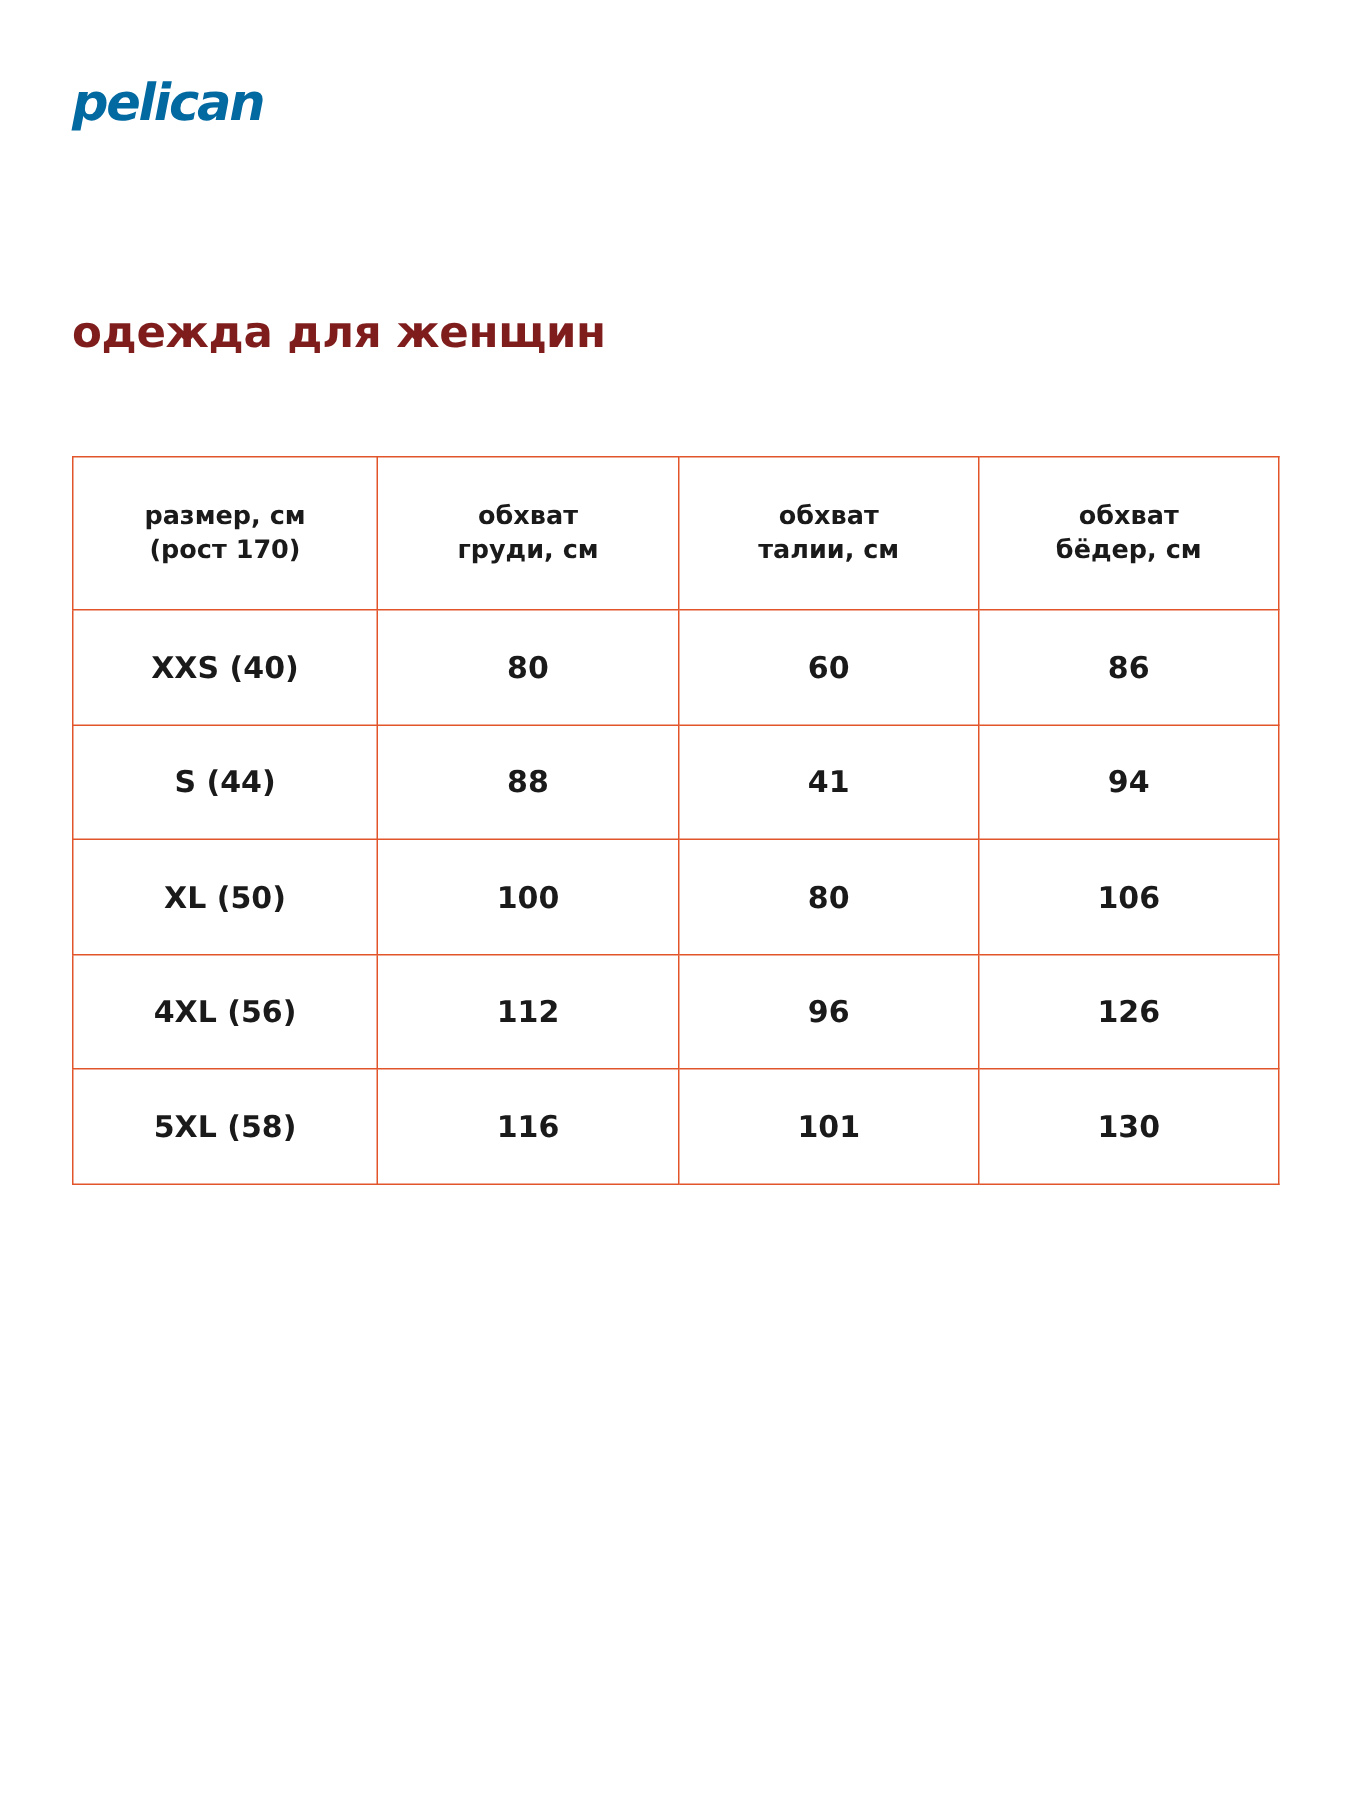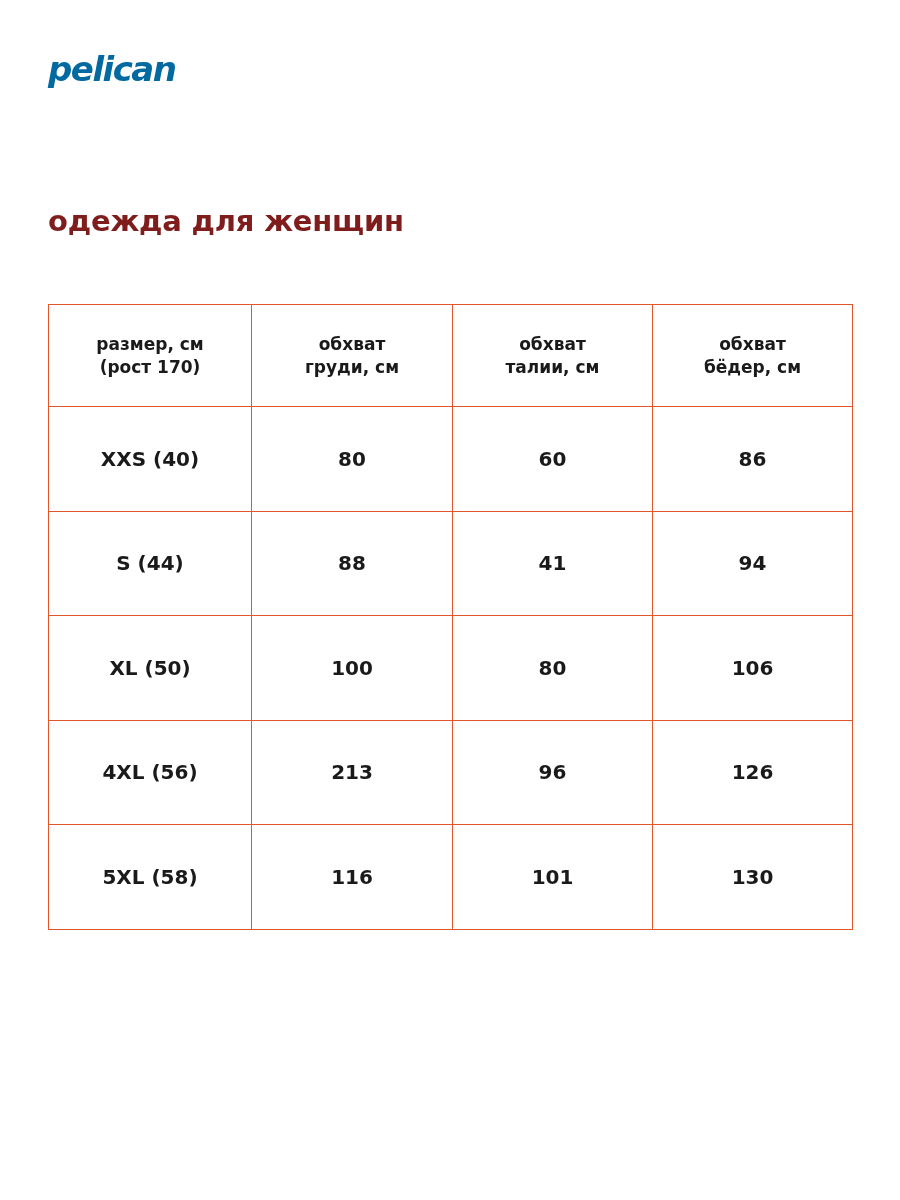--- a/index.html
+++ b/index.html
@@ -65,21 +65,21 @@
     height: 93px;
     font-size: 17px;
     font-weight: 700;
     line-height: 1.35;
     padding: 4px 6px;
   }
   .size-table tbody td {
     height: 75.5px;
     font-size: 20px;
     font-weight: 700;
-    padding: 14px 6px;
+    padding: 0 6px;
   }
   .hdr-line {
     display: block;
   }
 </style>
 </head>
 <body>
 
 <div class="page">
 
@@ -128,21 +128,21 @@
         <td>94</td>
       </tr>
       <tr>
         <td>XL (50)</td>
         <td>100</td>
         <td>80</td>
         <td>106</td>
       </tr>
       <tr>
         <td>4XL (56)</td>
-        <td>213</td>
+        <td>112</td>
         <td>96</td>
         <td>126</td>
       </tr>
       <tr>
         <td>5XL (58)</td>
         <td>116</td>
         <td>101</td>
         <td>130</td>
       </tr>
     </tbody>

